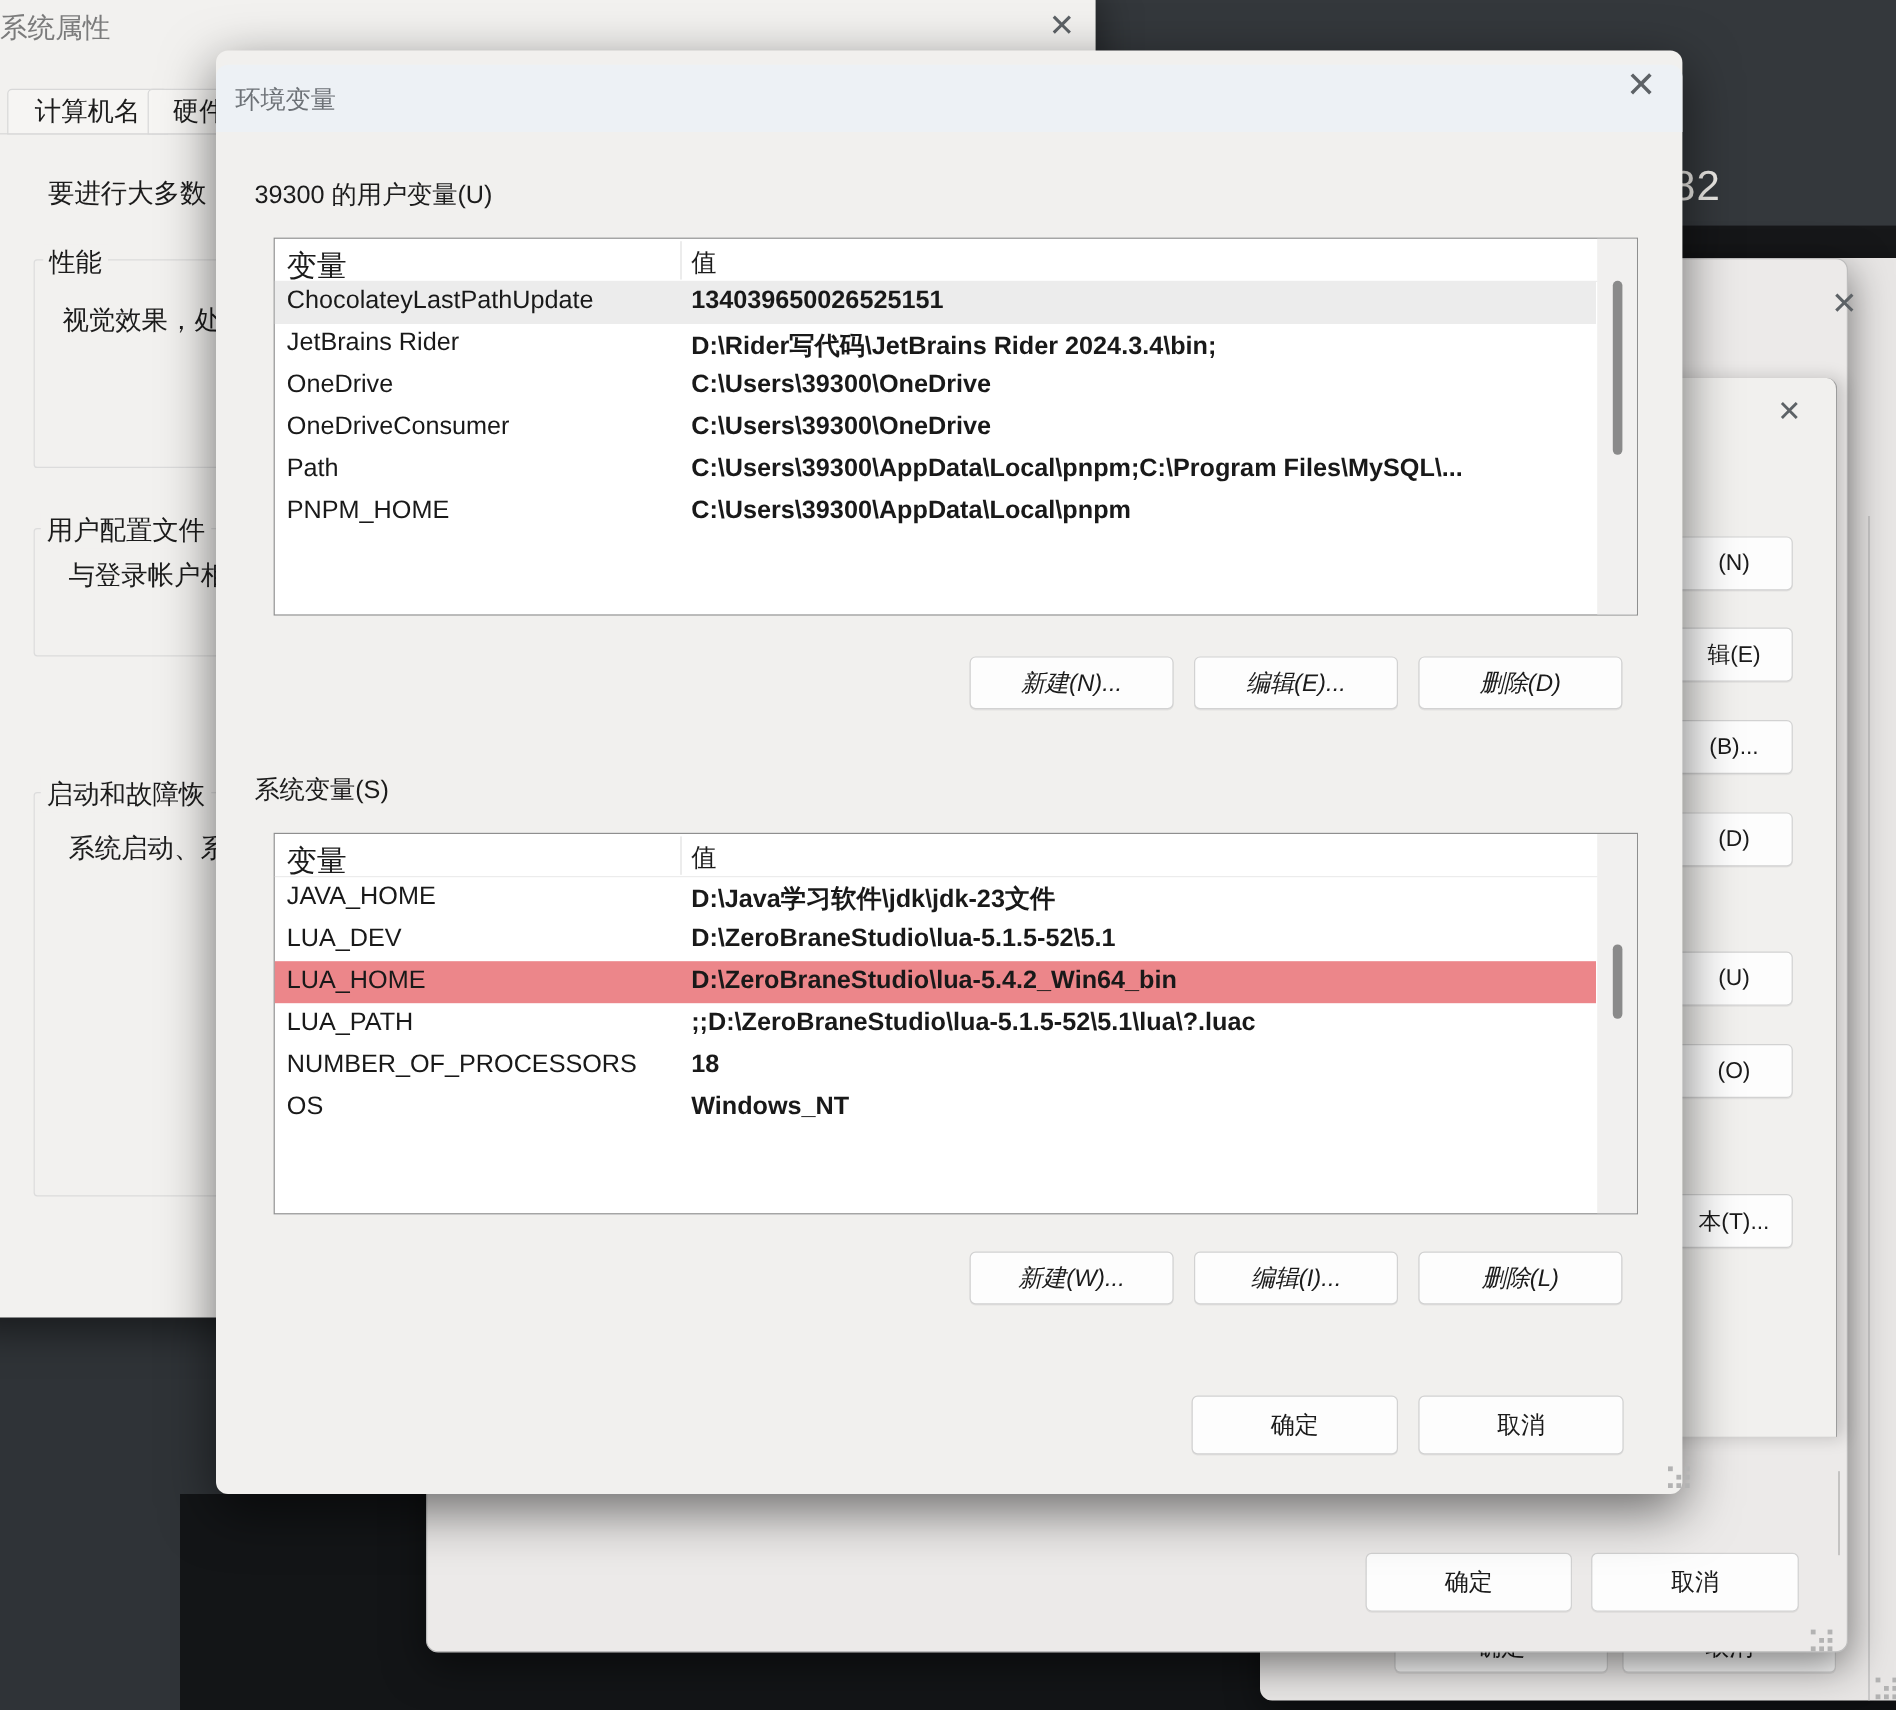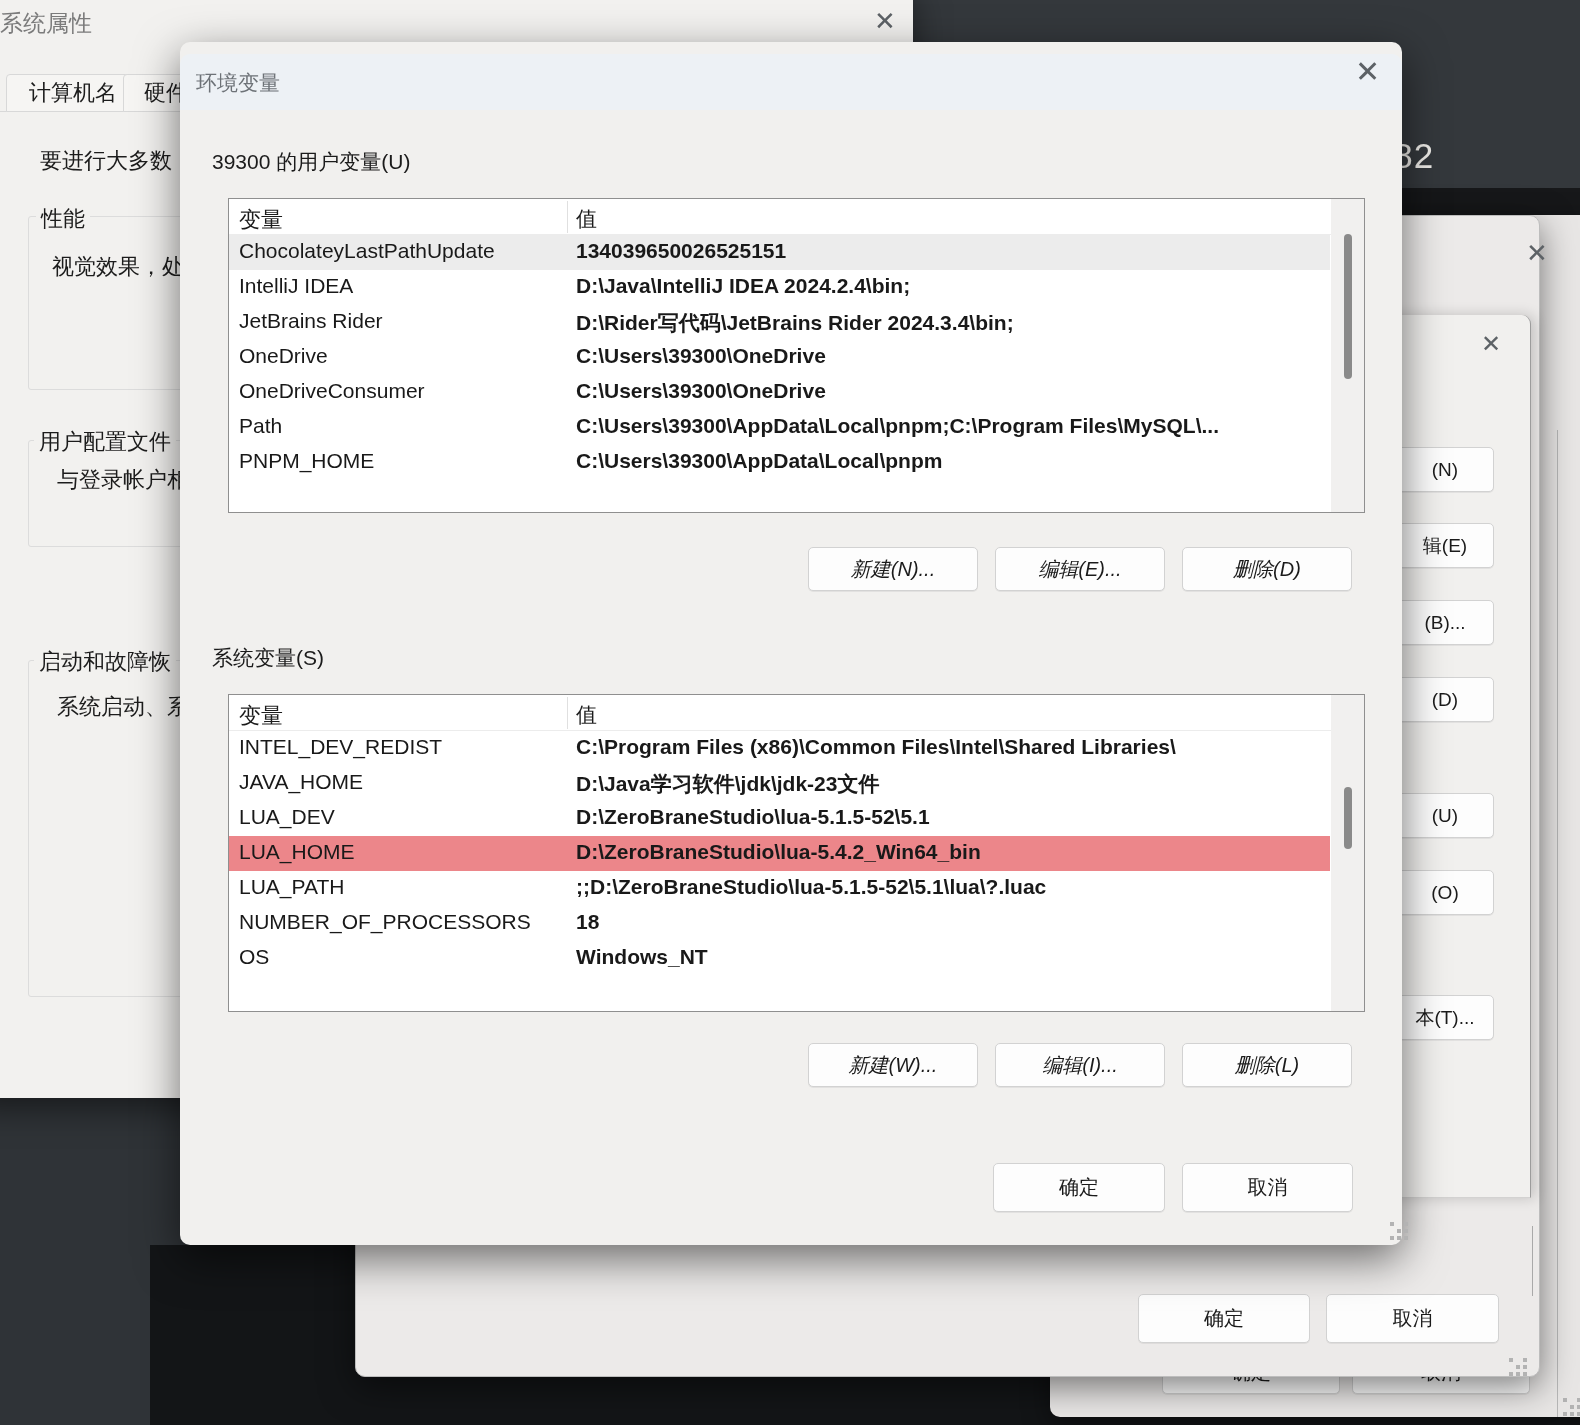--- a/index.html
+++ b/index.html
@@ -58,21 +58,21 @@
   
   #envdlg { left:180px; top:42px; width:1222px; height:1203px; background:#f1f0ee;
     border-radius:10px; box-shadow:0 14px 44px rgba(0,0,0,.55); }
   #envdlg .hdr { position:absolute; left:0; top:12px; width:100%; height:56px; background:#edf1f5;
     border-top-left-radius:10px; border-top-right-radius:10px;font-family:Liberation Serif, serif; }
   #envdlg .hdr .t { position:absolute; left:16px; top:15px; font-size:21px; color:#6d7277; }
   .sec-label { position:absolute; font-size:21px; color:#1b1b1b; }
 
   .env-table { position:absolute; width:1137px; background:#fff; border:1px solid #8f8f8f; }
   .thead { position:relative; height:36px; border-bottom:1px solid #ececec; }
-  .thead .h1 { position:absolute; left:10px; top:6px; font-size:22px; color:#1b1b1b; }
+  .thead .h1 { position:absolute; left:10px; top:6px; font-size:25px; color:#1b1b1b; }
   .thead .h2 { position:absolute; left:347px; top:6px; font-size:21px; color:#1b1b1b; }
   .thead .hdiv { position:absolute; left:338px; top:2px; width:1px; height:32px; background:#e0e0e0; }
   .trow { position:relative; height:35px; width:calc(100% - 34px); white-space:nowrap; overflow:hidden; }
   .trow.selected { background:#ececec; }
   .trow.highlight { background:#ec868a; }
   .tc-name { position:absolute; left:10px; top:4px; font-size:21px; color:#191919; }
   .tc-val { position:absolute; left:347px; top:4px; font-size:21px; color:#191919;font-weight:bold; }
   .scroll-track { position:absolute; right:0; top:0; bottom:0; width:33px; background:#f1f0ef; }
   .scroll-thumb { position:absolute; left:13px; width:8px; background:#8a8a8a; border-radius:4px; }
 
@@ -149,24 +149,20 @@
         <span class="h1">变量</span>
         <span class="h2">值</span>
         <span class="hdiv"></span>
       </div>
       <div>
           <div class="trow selected">
             <span class="tc-name">ChocolateyLastPathUpdate</span>
             <span class="tc-val">134039650026525151</span>
           </div>
           <div class="trow">
-            <span class="tc-name">IntelliJ IDEA</span>
-            <span class="tc-val">D:\Java\IntelliJ IDEA 2024.2.4\bin;</span>
-          </div>
-          <div class="trow">
             <span class="tc-name">JetBrains Rider</span>
             <span class="tc-val">D:\Rider写代码\JetBrains Rider 2024.3.4\bin;</span>
           </div>
           <div class="trow">
             <span class="tc-name">OneDrive</span>
             <span class="tc-val">C:\Users\39300\OneDrive</span>
           </div>
           <div class="trow">
             <span class="tc-name">OneDriveConsumer</span>
             <span class="tc-val">C:\Users\39300\OneDrive</span>
@@ -192,24 +188,20 @@
     <div class="sec-label" style="left:32px; top:602px;">系统变量(S)</div>
 
     <div class="env-table" style="left:48px; top:652px; height:318px;">
       <div class="thead">
         <span class="h1">变量</span>
         <span class="h2">值</span>
         <span class="hdiv"></span>
       </div>
       <div>
           <div class="trow">
-            <span class="tc-name">INTEL_DEV_REDIST</span>
-            <span class="tc-val">C:\Program Files (x86)\Common Files\Intel\Shared Libraries\</span>
-          </div>
-          <div class="trow">
             <span class="tc-name">JAVA_HOME</span>
             <span class="tc-val">D:\Java学习软件\jdk\jdk-23文件</span>
           </div>
           <div class="trow">
             <span class="tc-name">LUA_DEV</span>
             <span class="tc-val">D:\ZeroBraneStudio\lua-5.1.5-52\5.1</span>
           </div>
           <div class="trow highlight">
             <span class="tc-name">LUA_HOME</span>
             <span class="tc-val">D:\ZeroBraneStudio\lua-5.4.2_Win64_bin</span>

